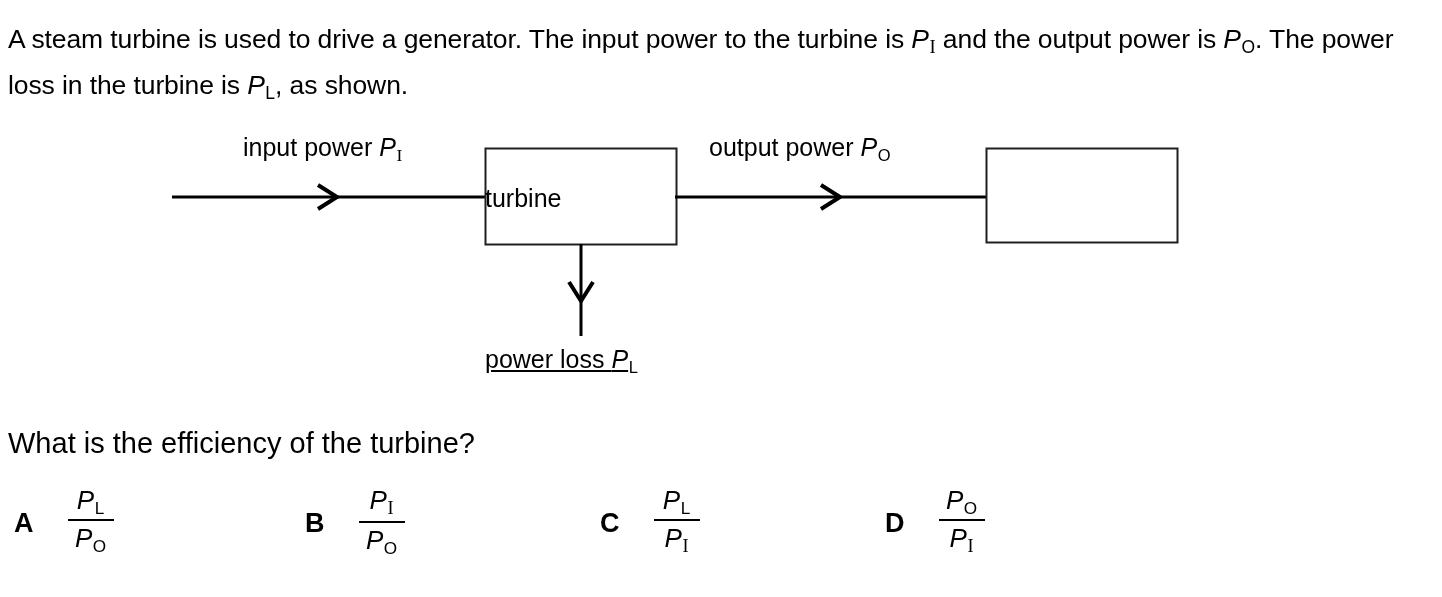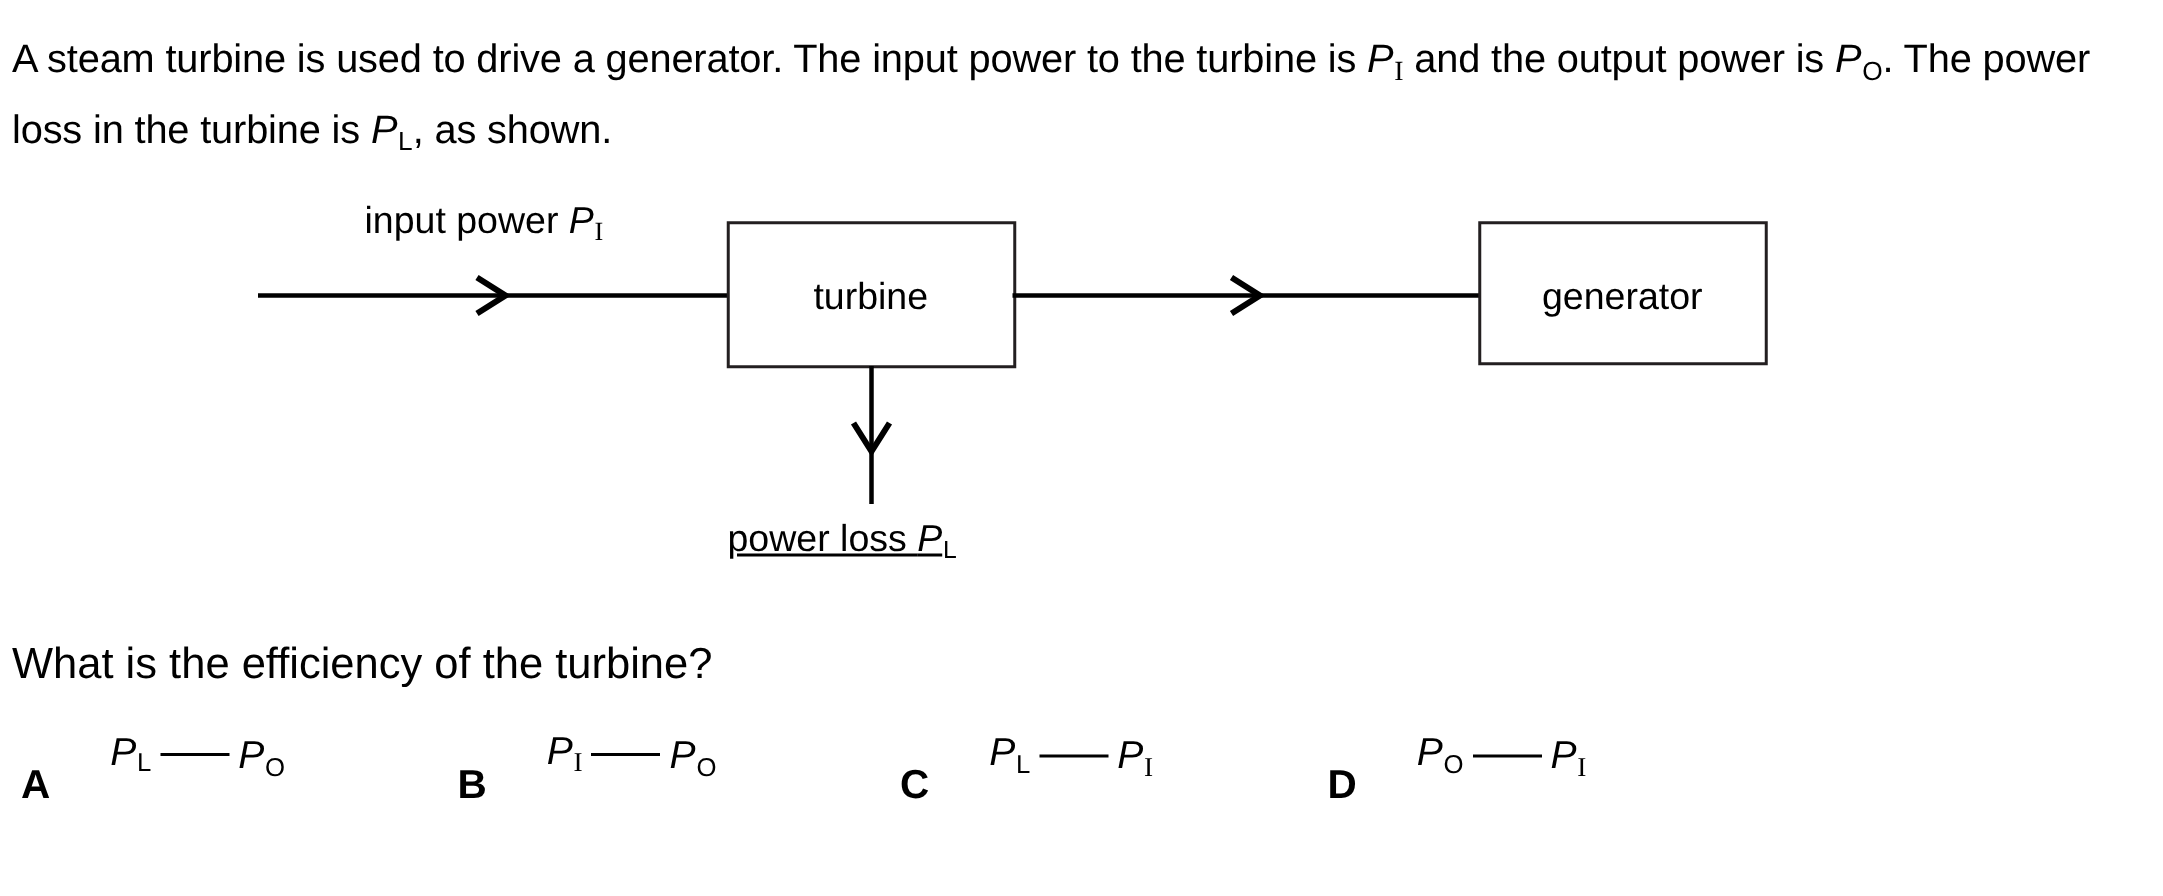--- a/index.html
+++ b/index.html
@@ -61,21 +61,21 @@
     position: absolute;
     font-size: 25px;
     line-height: 1;
     white-space: nowrap;
   }
   .boxlabel {
     position: absolute;
     font-size: 25px;
     line-height: 1;
     white-space: nowrap;
-    text-align: center;
+    text-align: left;
   }
 
   
   #prompt {
     position: absolute;
     left: 8px;
     top: 424px;
     font-size: 29px;
     line-height: 38px;
   }
@@ -95,21 +95,21 @@
     align-items: flex-start;
   }
   .opt-letter {
     font-weight: bold;
     font-size: 27px;
     line-height: 1;
     padding-top: 24px;
   }
   .frac {
     display: inline-flex;
-    flex-direction: row;
+    flex-direction: column;
     align-items: center;
     font-size: 26px;
     margin-left: 34px;
   }
   .frac .num {
     padding: 0 6px 2px 6px;
     line-height: 1.08;
   }
   .frac .bar {
     width: 100%;
@@ -145,24 +145,26 @@
     <rect x="986.5" y="38.5" width="191" height="94" fill="#ffffff" stroke="#231f20" stroke-width="2"></rect>
 
     <line x1="581" y1="134" x2="581" y2="226" stroke="#000000" stroke-width="3"></line>
     <polyline points="569,172 581,191 593,172" fill="none" stroke="#000000" stroke-width="4" stroke-linecap="butt" stroke-linejoin="miter"></polyline>
   </svg>
 
   <div class="dlabel" style="left:222px; top:25px;margin-left:21px;">
     <span>input power </span><span class="var"><span>P</span><span class="sub roman">I</span></span>
   </div>
 
+  <div class="dlabel" style="left:709px; top:25px;">
+    <span>output power </span><span class="var"><span>P</span><span class="sub">O</span></span>
+  </div>
 
   <div class="boxlabel" style="left:485px; top:76px; width:191px;">turbine</div>
 
-  <div class="boxlabel" style="left:986px; top:76px; width:191px;">generator</div>
 
   <div class="dlabel" style="left:485px; top:237px;text-decoration:underline;">
     <span>power loss </span><span class="var"><span>P</span><span class="sub">L</span></span>
   </div>
 </div>
 
 <div id="prompt">What is the efficiency of the turbine?</div>
 
 <div id="options">
 

